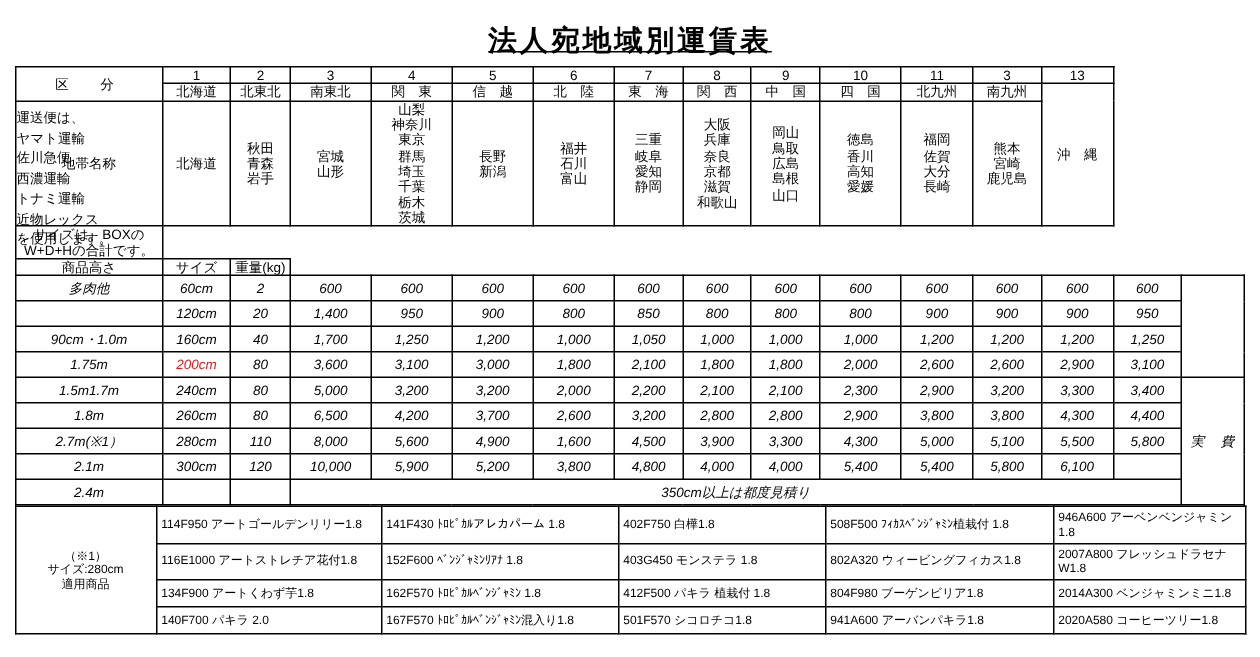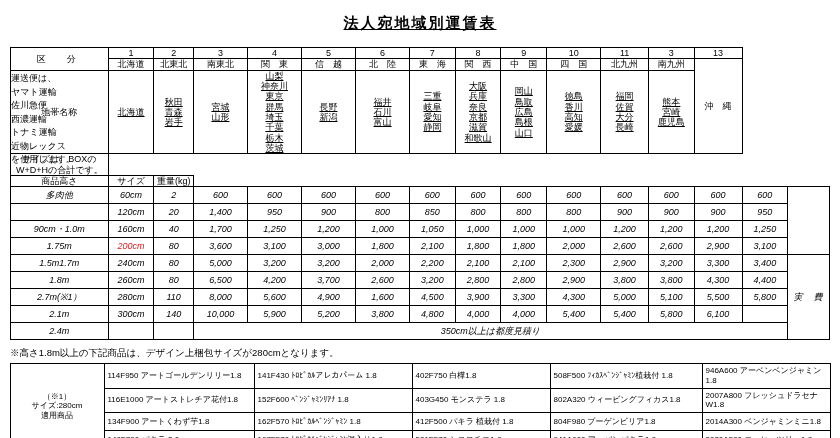--- a/index.html
+++ b/index.html
@@ -6,30 +6,30 @@
   body{
     width:840px;height:438px;
     background:#ffffff;
     font-family:"Liberation Sans", sans-serif;
     color:#000;
     overflow:hidden;
   }
   .page{position:relative;width:840px;height:438px;}
   .title{
     text-align:center;
-    font-size:15px;
+    font-size:19px;
     font-weight:bold;
     letter-spacing:2px;
     padding-top:14px;
     padding-bottom:4px;
     text-decoration:underline;
   }
   table.main{
     border-collapse:collapse;
-    margin:10px auto 0 auto;
+    margin:0 auto 0 auto;
     width:820px;
     table-layout:fixed;
   }
   table.main td,table.main th{
     border:1px solid #000;
     font-size:9px;
     text-align:center;
     vertical-align:middle;
     padding:0;
     line-height:1.15;
@@ -37,21 +37,20 @@
   }
   .kubun{font-weight:bold;letter-spacing:6px;}
   .chiban{text-align:left;padding-left:4px;font-weight:normal;}
   .regionhead{font-size:9.5px;}
   .pref{
     font-size:9px;
     line-height:1.22;
     padding:2px 0 2px 0;
     vertical-align:top;
     height:74px;
-    text-decoration:underline;
   }
   .sizebox{
     font-size:8.5px;
     text-align:left;
     padding:2px 3px;
     line-height:1.35;
     vertical-align:top;
   }
   .rowlabel{text-align:left;padding-left:4px;font-size:9px;}
   .num{font-size:9px;}
@@ -324,21 +323,21 @@
       <td>3,300</td>
       <td>4,300</td>
       <td>5,000</td>
       <td>5,100</td>
       <td>5,500</td>
       <td>5,800</td>
     </tr>
     <tr class="tall">
       <td class="rowlabel">2.1m</td>
       <td>300cm</td>
-      <td>140</td>
+      <td>120</td>
       <td>10,000</td>
       <td>5,900</td>
       <td>5,200</td>
       <td>3,800</td>
       <td>4,800</td>
       <td>4,000</td>
       <td>4,000</td>
       <td>5,400</td>
       <td>5,400</td>
       <td>5,800</td>
@@ -355,21 +354,20 @@
     </table>
 
   <div style="position:absolute;left:11px;top:72px;width:92px;font-size:9px;line-height:1.5;white-space:pre-line">運送便は、
 ヤマト運輸
 佐川急便
 西濃運輸
 トナミ運輸
 近物レックス
 を使用します。</div>
 
-  <div class="footnote">※高さ1.8m以上の下記商品は、デザイン上梱包サイズが280cmとなります。</div>
 
   <table class="sub">
     <colgroup>
       <col style="width:94px">
       <col style="width:150px">
         <col style="width:158px">
         <col style="width:138px">
         <col style="width:152px">
         <col style="width:128px">
     </colgroup>

